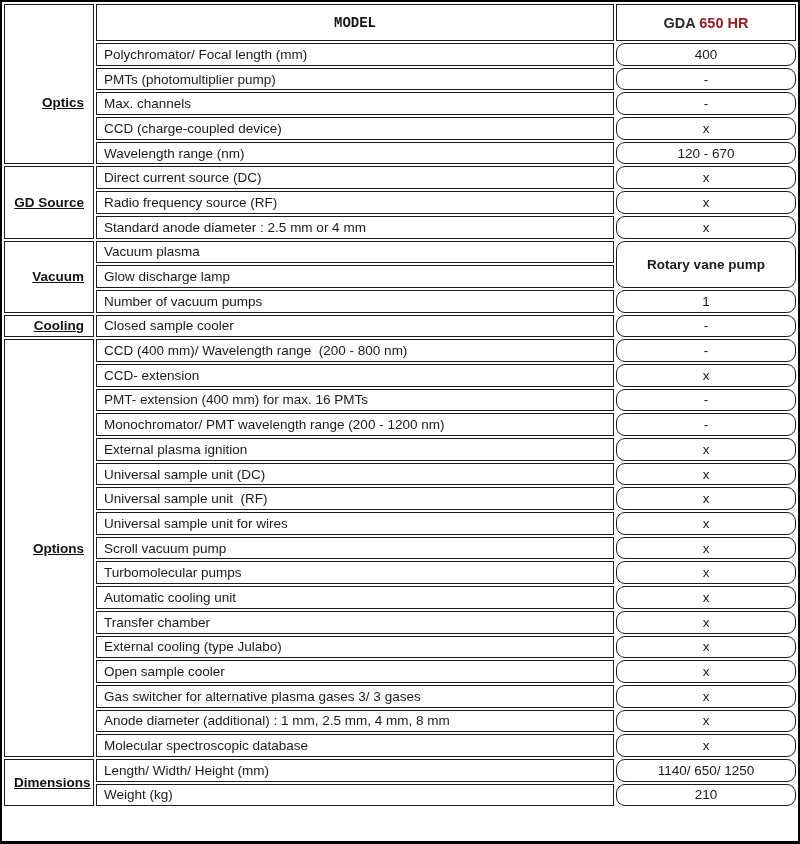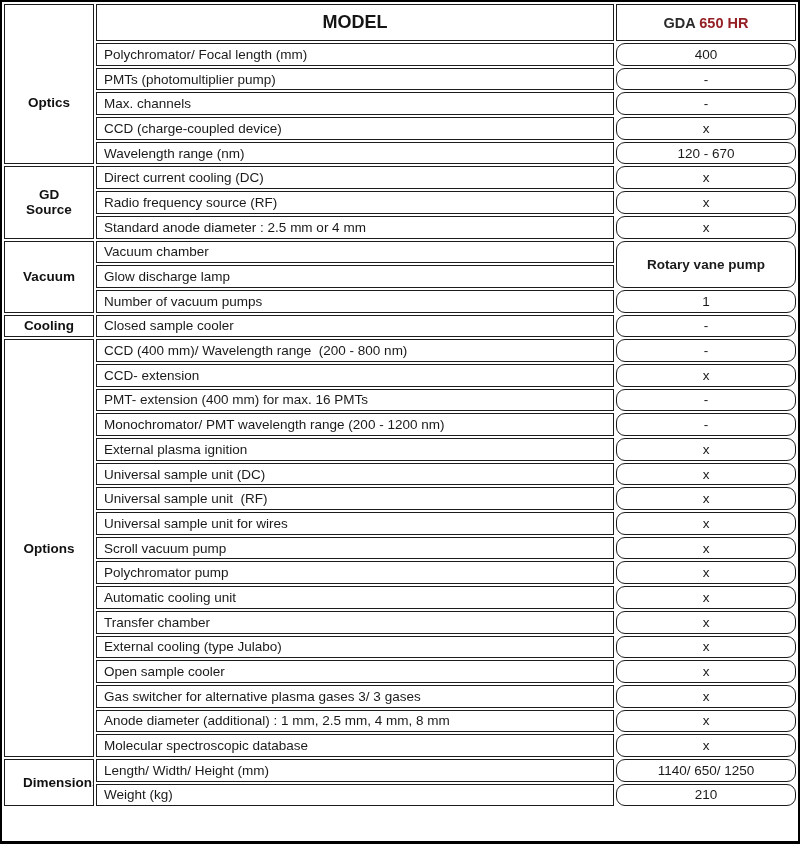--- a/index.html
+++ b/index.html
@@ -24,42 +24,44 @@
     table-layout: fixed;
   }
   #spec td, #spec th {
     border: 1.5px solid var(--border, #1c1c1c);
     vertical-align: middle;
     overflow: hidden;
     background: #ffffff;
   }
   th.model-h {
     height: 33px;
-    font-size: 18px;
+    font-size: 14px;
     font-weight: bold;
     color: #151515;
     text-align: center;
     background: #ffffff;
+    font-family: Liberation Mono, monospace;
   }
   th.prod-h {
     height: 33px;
     font-size: 14.5px;
     font-weight: bold;
     text-align: center;
     background: var(--altbg, #efefef);
     color: #2b2b2b;
   }
   th.prod-h .red { color: var(--red, #941f24); }
   td.cat {
     font-weight: bold;
     font-size: 13.5px;
     color: #111111;
-    text-align: center;
-    background: #ffffff;
-    padding: 0 18px;
+    text-align: right;
+    background: #ffffff;
+    padding: 0 9px;
+    text-decoration: underline;
   }
   #optics-cell { padding-top: 36px; }
   td.feat {
     height: 20.7px;
     font-size: 13.5px;
     color: #1a1a1a;
     text-align: left;
     padding: 0 4px 0 7px;
     white-space: pre;
   }
@@ -107,34 +109,34 @@
         <tr>
     <td class="feat alt">CCD (charge-coupled device)</td>
     <td class="val alt">x</td>
   </tr>
         <tr>
     <td class="feat">Wavelength range (nm)</td>
     <td class="val">120 - 670</td>
   </tr>
         <tr>
     <td class="cat" rowspan="3">GD Source</td>
-          <td class="feat alt">Direct current cooling (DC)</td>
+          <td class="feat alt">Direct current source (DC)</td>
     <td class="val alt">x</td>
   </tr>
         <tr>
     <td class="feat">Radio frequency source (RF)</td>
     <td class="val">x</td>
   </tr>
         <tr>
     <td class="feat alt">Standard anode diameter : 2.5 mm or 4 mm</td>
     <td class="val alt">x</td>
   </tr>
         <tr>
     <td class="cat" rowspan="3">Vacuum</td>
-          <td class="feat">Vacuum chamber</td>
+          <td class="feat">Vacuum plasma</td>
     <td class="val merged" rowspan="2">Rotary vane pump</td>
   </tr>
         <tr>
     <td class="feat alt">Glow discharge lamp</td>
 
   </tr>
         <tr>
     <td class="feat">Number of vacuum pumps</td>
     <td class="val">1</td>
   </tr>
@@ -174,21 +176,21 @@
   </tr>
         <tr>
     <td class="feat alt">Universal sample unit for wires</td>
     <td class="val alt">x</td>
   </tr>
         <tr>
     <td class="feat">Scroll vacuum pump</td>
     <td class="val">x</td>
   </tr>
         <tr>
-    <td class="feat alt">Polychromator pump</td>
+    <td class="feat alt">Turbomolecular pumps</td>
     <td class="val alt">x</td>
   </tr>
         <tr>
     <td class="feat">Automatic cooling unit</td>
     <td class="val">x</td>
   </tr>
         <tr>
     <td class="feat alt">Transfer chamber</td>
     <td class="val alt">x</td>
   </tr>

